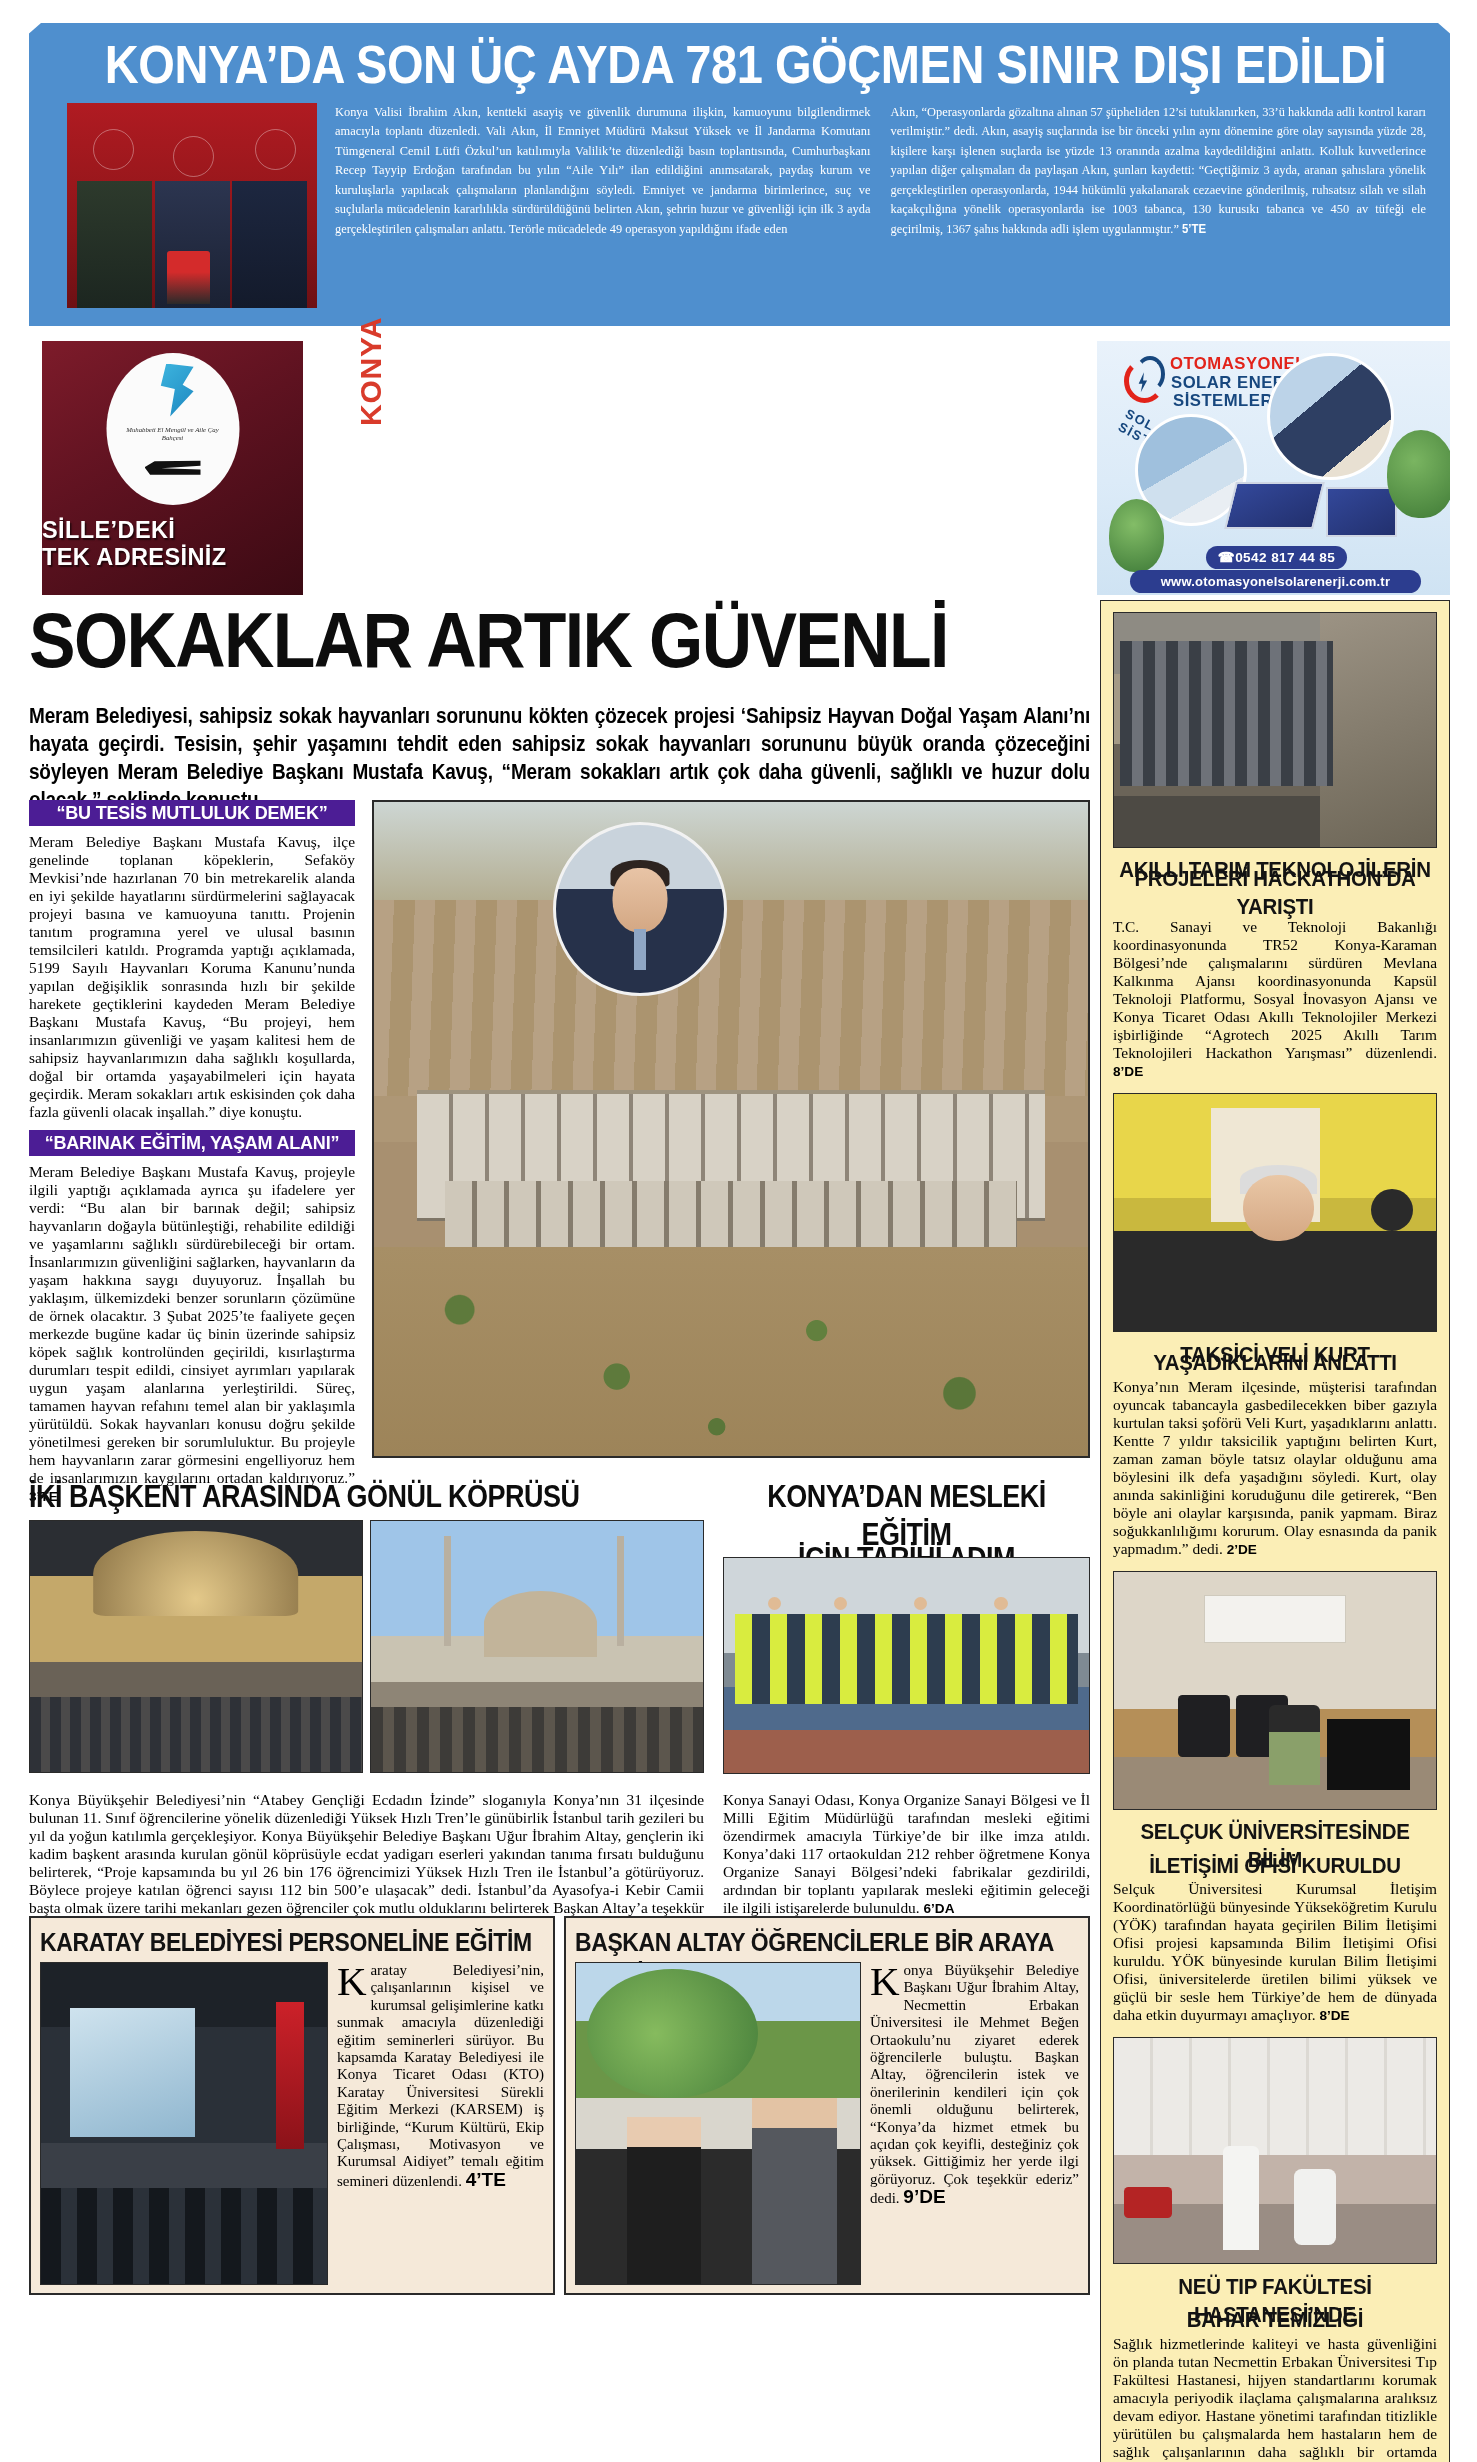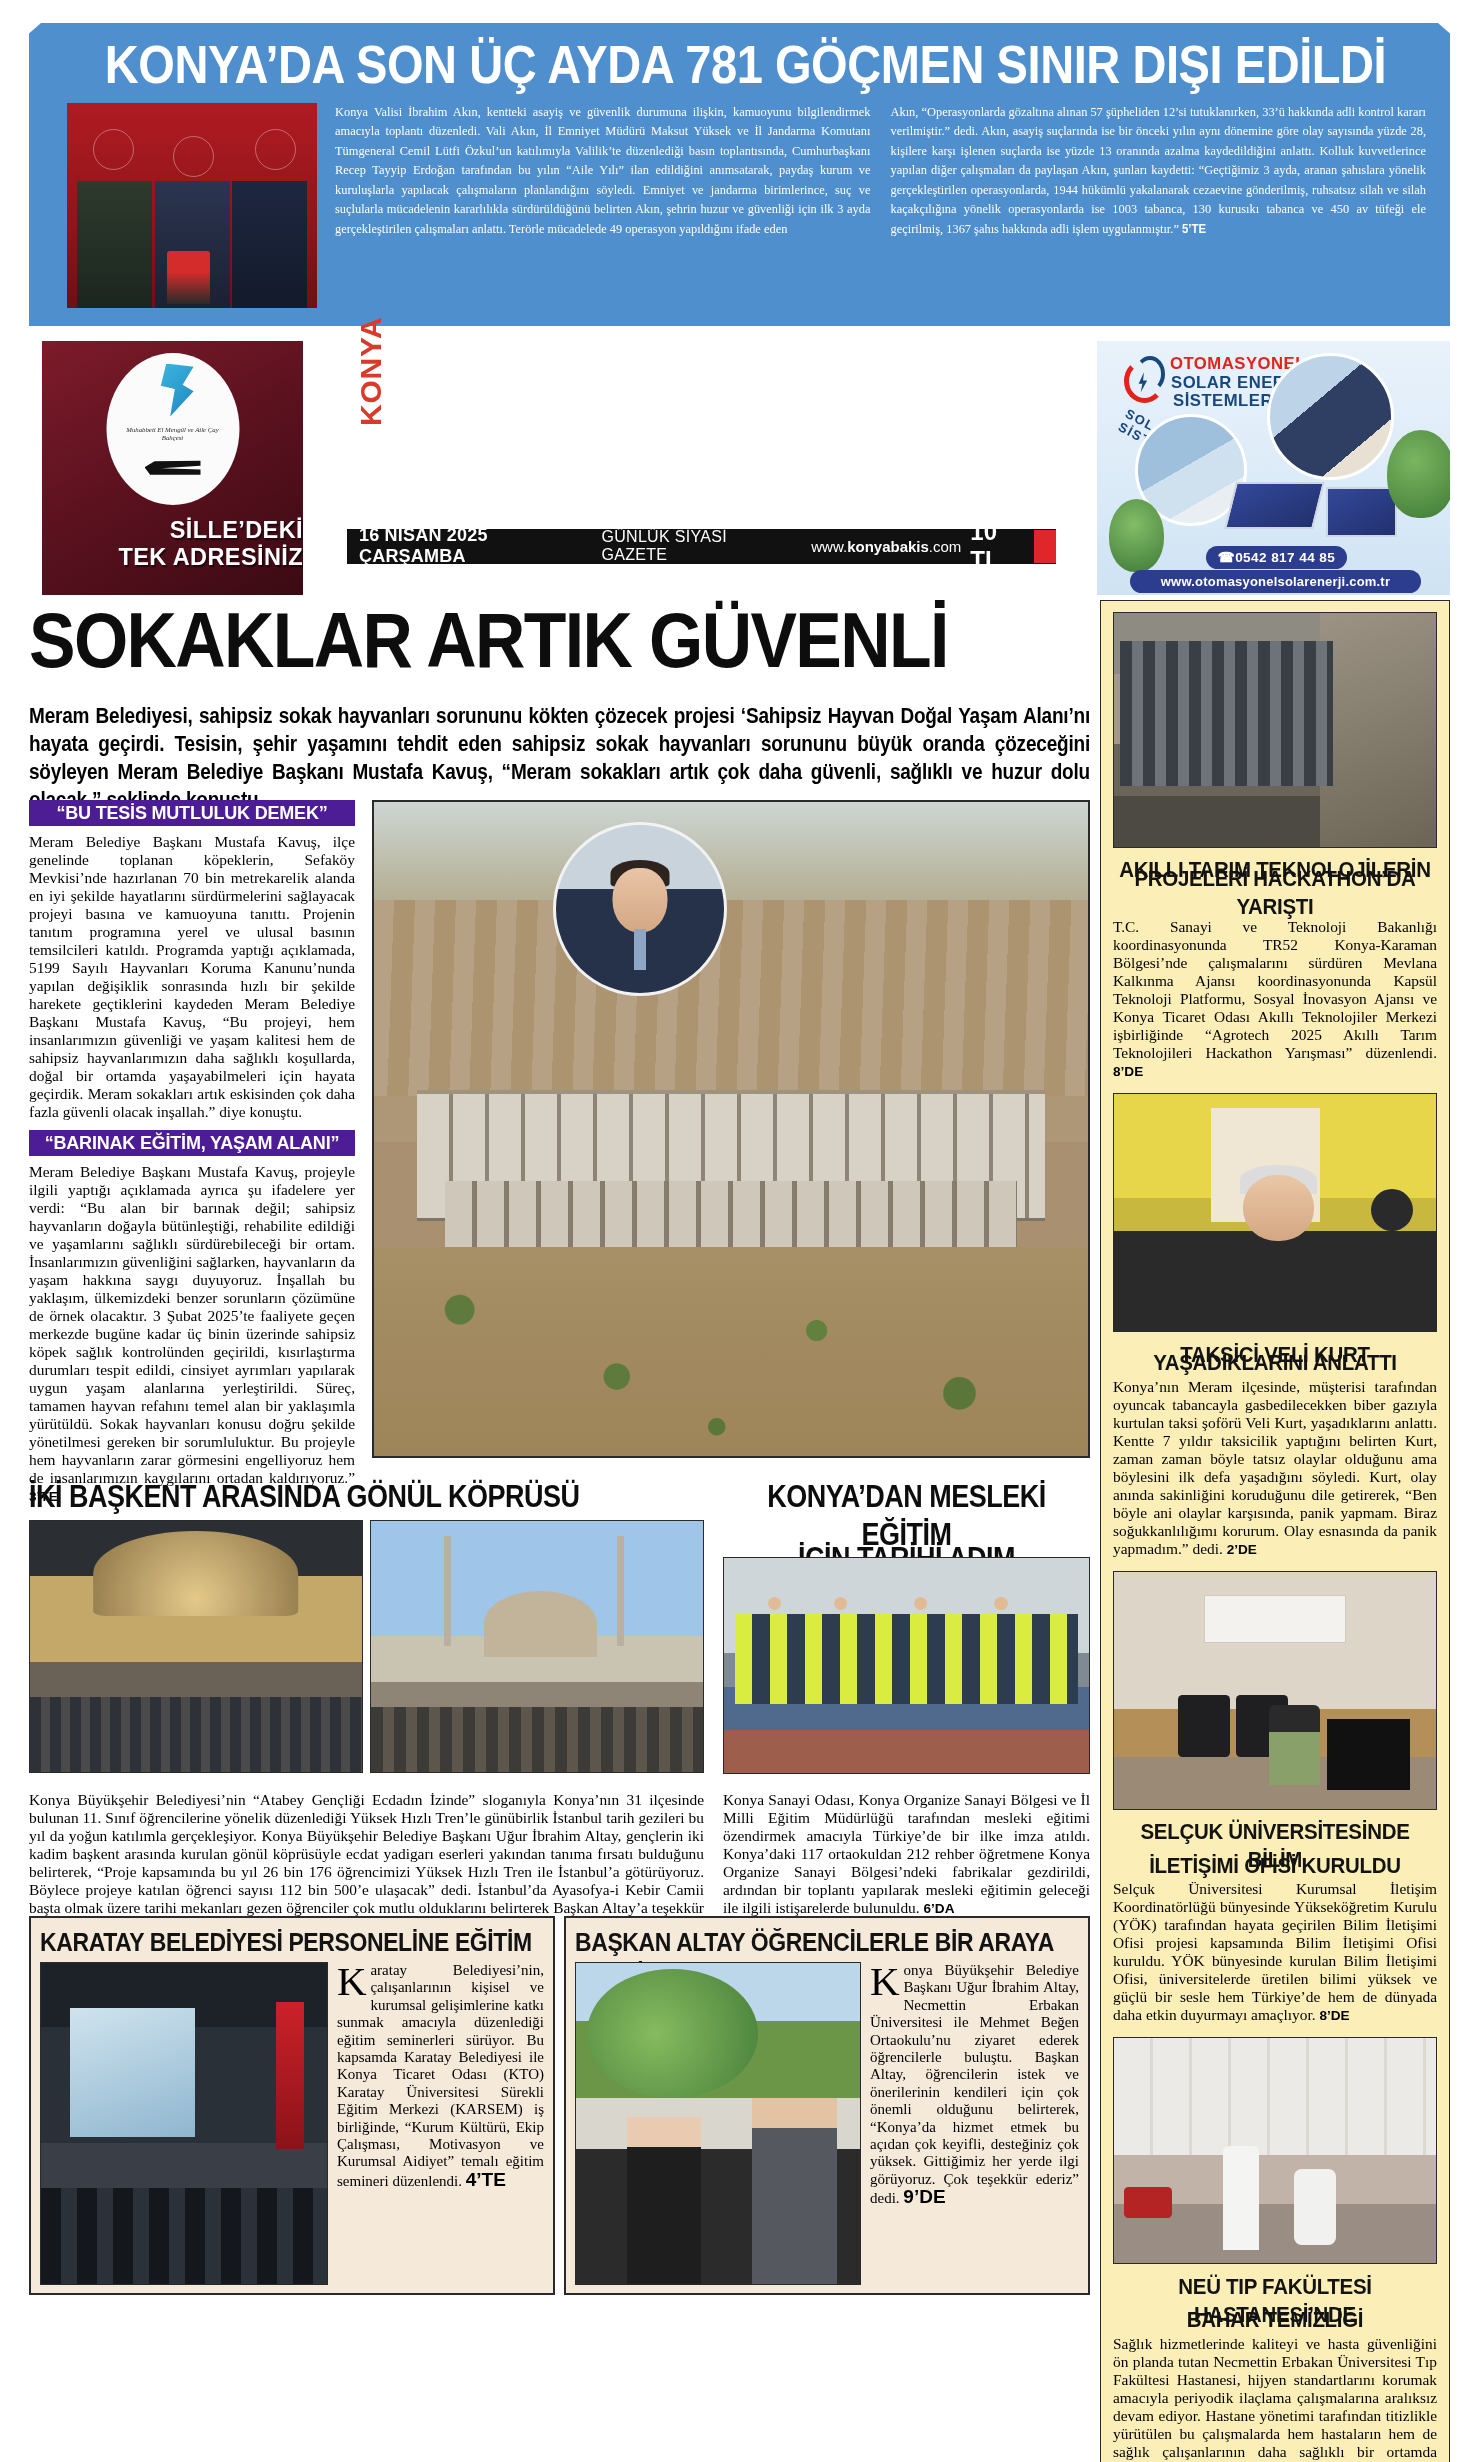--- a/index.html
+++ b/index.html
@@ -74,21 +74,21 @@
     position:absolute; left:50%; top:85px; transform:translateX(-50%);
     width:99px; text-align:center; font-family:"Liberation Serif", serif;
     font-style:italic; font-size:6.8px; color:#2b2b2b; line-height:8.3px;
   }
   .ad-left .hand {
     position:absolute; left:50%; top:111px; transform:translateX(-50%);
     width:56px; height:27px; background:#111;
     clip-path: polygon(0 58%, 18% 36%, 100% 34%, 100% 52%, 30% 62%, 100% 66%, 100% 86%, 10% 86%);
   }
   .ad-left .l1, .ad-left .l2 {
-    position:absolute; left:0; width:100%; text-align:right; color:#fff;
+    position:absolute; left:0; width:100%; text-align:left; color:#fff;
     font-family:"Liberation Sans", sans-serif; font-weight:bold;
     letter-spacing:0.4px; text-shadow:1.5px 1.5px 1.5px rgba(0,0,0,.6);
   }
   .ad-left .l1 { top:176px; font-size:23.5px; }
   .ad-left .l2 { top:203px; font-size:23.5px; }
 
   .logo-block { position:absolute; left:318px; top:7.6px; width:765px; height:254px; }
   .logo-konya {
     position:absolute; left:36px; top:85px;
     transform:rotate(-90deg); transform-origin:left top;
@@ -378,27 +378,20 @@
       <div class="oval"></div>
       <div class="swoosh"></div>
       <div class="scriptline">Muhabbeti El Mengül ve Aile Çay Bahçesi</div>
       <div class="hand"></div>
       <div class="l1">SİLLE’DEKİ</div>
       <div class="l2">TEK ADRESİNİZ</div>
     </div>
 
     <div class="logo-block">
       <div class="logo-konya">KONYA</div>
-      <div class="infobar">
-        <span class="date">16 NİSAN  2025 ÇARŞAMBA</span>
-        <span class="kind">GÜNLÜK SİYASİ GAZETE</span>
-        <span class="web"><span>www.</span><b>konyabakis</b><span>.com</span></span>
-        <span class="price">10 TL</span>
-        <span class="sq"></span>
-      </div>
     </div>
 
     <div class="ad-right">
       <div class="mark">
         <div class="arc"></div>
         <div class="arc2"></div>
         <div class="bolt"></div>
       </div>
       <div class="logo-t1">OTOMASYONEL</div>
       <div class="logo-t2">SOLAR ENERJİ</div>

